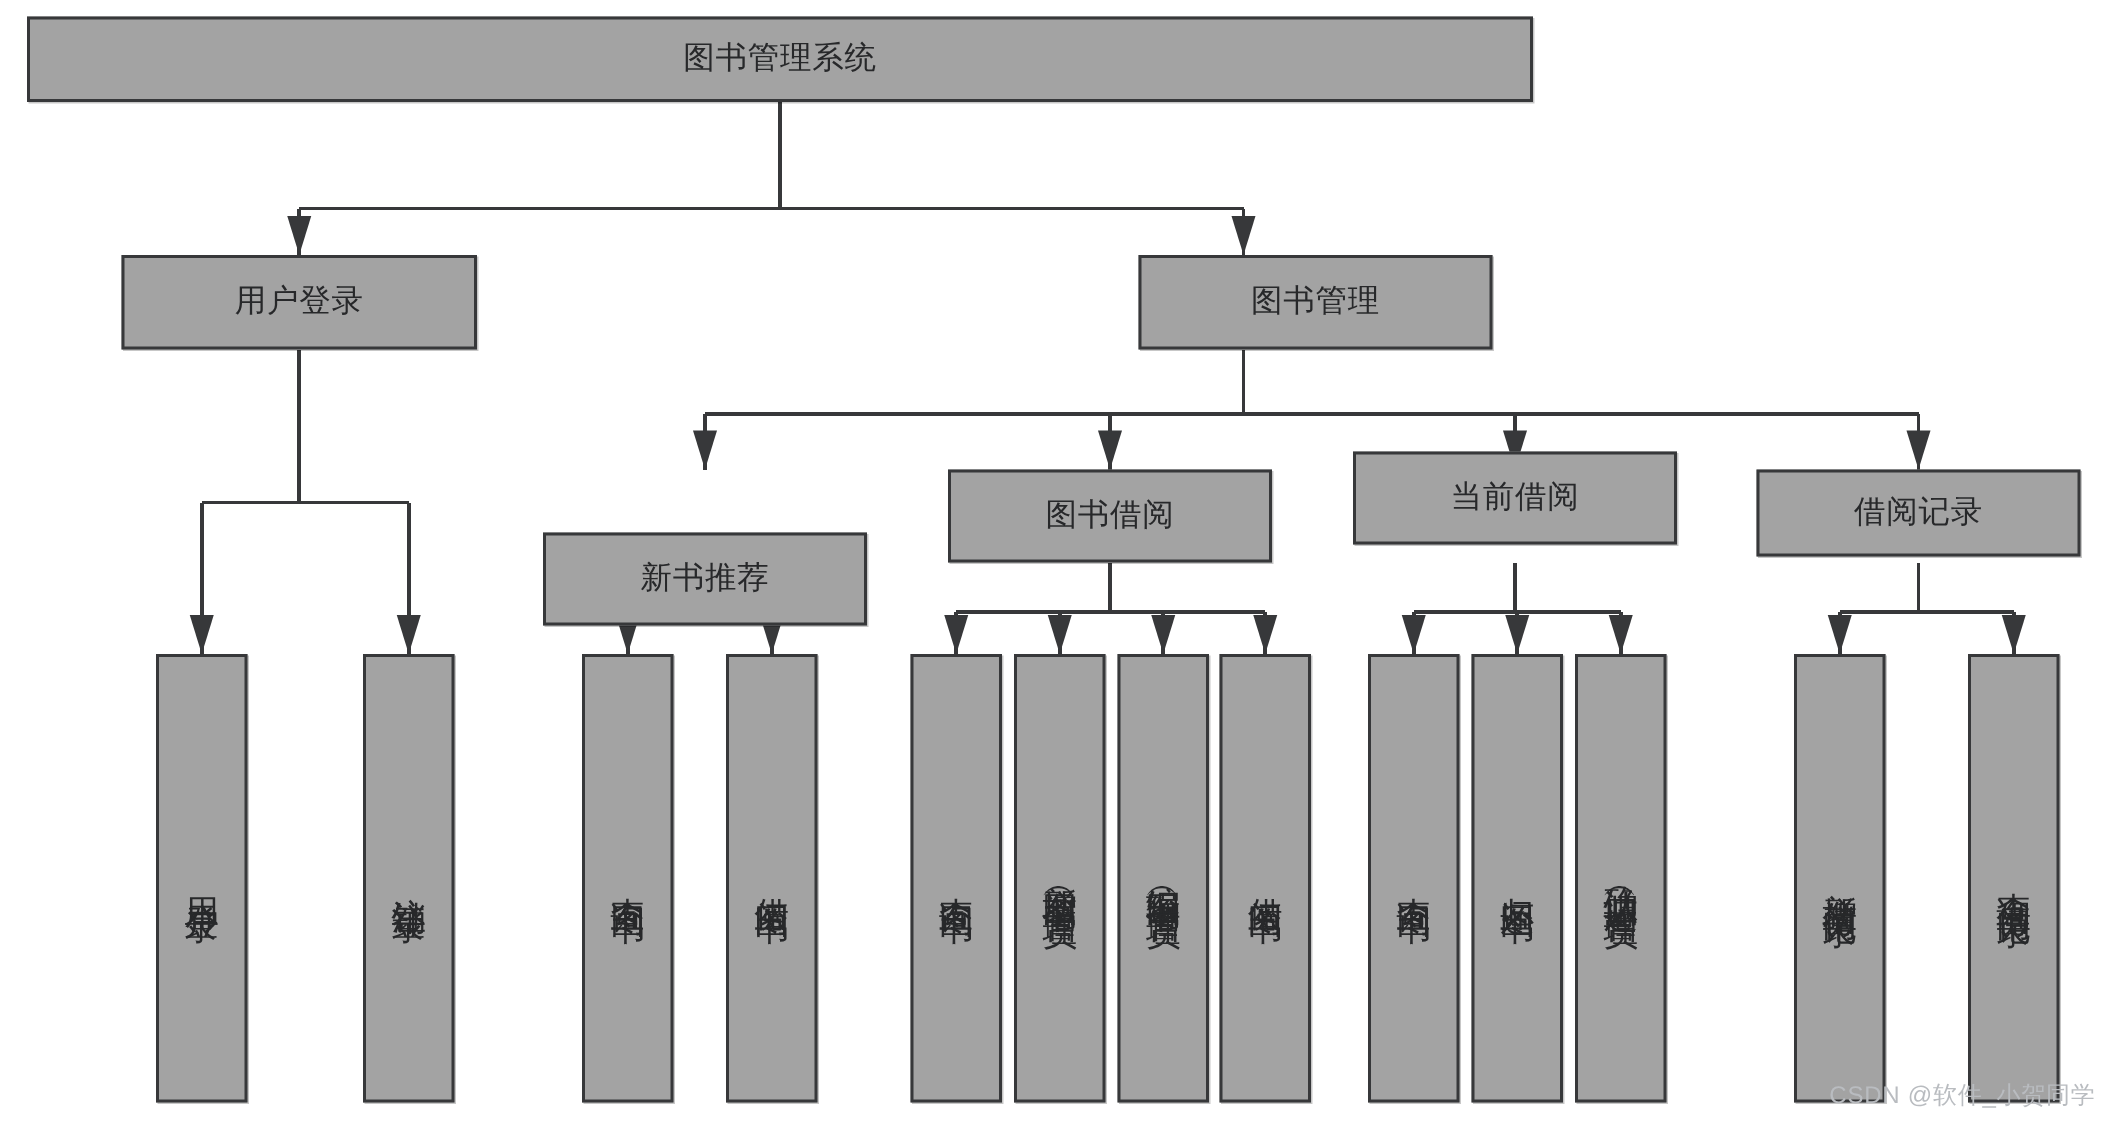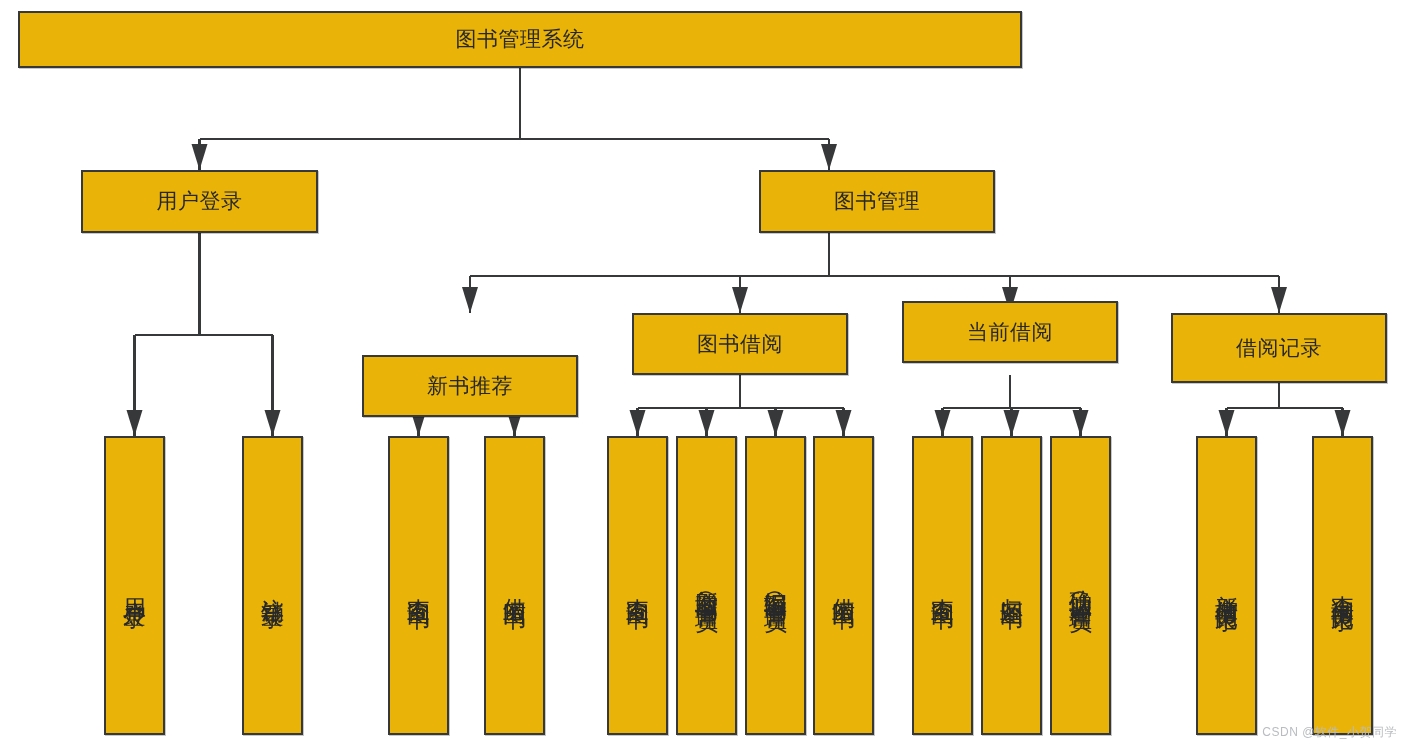--- a/index.html
+++ b/index.html
@@ -18,21 +18,21 @@
   #diagram-root {
     position: absolute;
     left: 0;
     top: 0;
     width: 1405px;
     height: 747px;
   }
   .node-box {
     position: absolute;
     box-sizing: border-box;
-    background: #eab308;
+    background: #a3a3a3;
     border: 2px solid #37383a;
     box-shadow: 1px 1px 0 rgba(0,0,0,0.22);
     display: flex;
     align-items: center;
     justify-content: center;
     color: #27282a;
   }
   .node-label {
     display: block;
     text-align: center;
@@ -57,21 +57,21 @@
     left: 0;
     top: 0;
     width: 1405px;
     height: 747px;
     pointer-events: none;
   }
   #watermark {
     position: absolute;
     right: 8px;
     bottom: 6px;
-    font-size: 12px;
+    font-size: 16px;
     color: #b9bcc0;
     letter-spacing: 0.5px;
     white-space: nowrap;
     user-select: none;
   }
 </style>
 </head>
 <body>
 
 <div id="diagram-root">
@@ -141,21 +141,21 @@
       </div>
       <div class="node-box node-h" style="left: 362px; top: 313px; width: 216px; height: 62px; margin-top: 42px;">
         <span class="node-label">新书推荐</span>
       </div>
       <div class="node-box node-h" style="left: 632px; top: 313px; width: 216px; height: 62px;">
         <span class="node-label">图书借阅</span>
       </div>
       <div class="node-box node-h" style="left: 902px; top: 301px; width: 216px; height: 62px;">
         <span class="node-label">当前借阅</span>
       </div>
-      <div class="node-box node-h" style="left: 1171px; top: 313px; width: 216px; height: 70px;">
+      <div class="node-box node-h" style="left: 1171px; top: 313px; width: 216px; height: 58px;">
         <span class="node-label">借阅记录</span>
       </div>
       <div class="node-box node-v" style="left: 104px; top: 436px; width: 61px; height: 299px;">
         <span class="node-label">用户登录</span>
       </div>
       <div class="node-box node-v" style="left: 242px; top: 436px; width: 61px; height: 299px;">
         <span class="node-label">注销登录</span>
       </div>
       <div class="node-box node-v" style="left: 388px; top: 436px; width: 61px; height: 299px;">
         <span class="node-label">查询图书</span>

